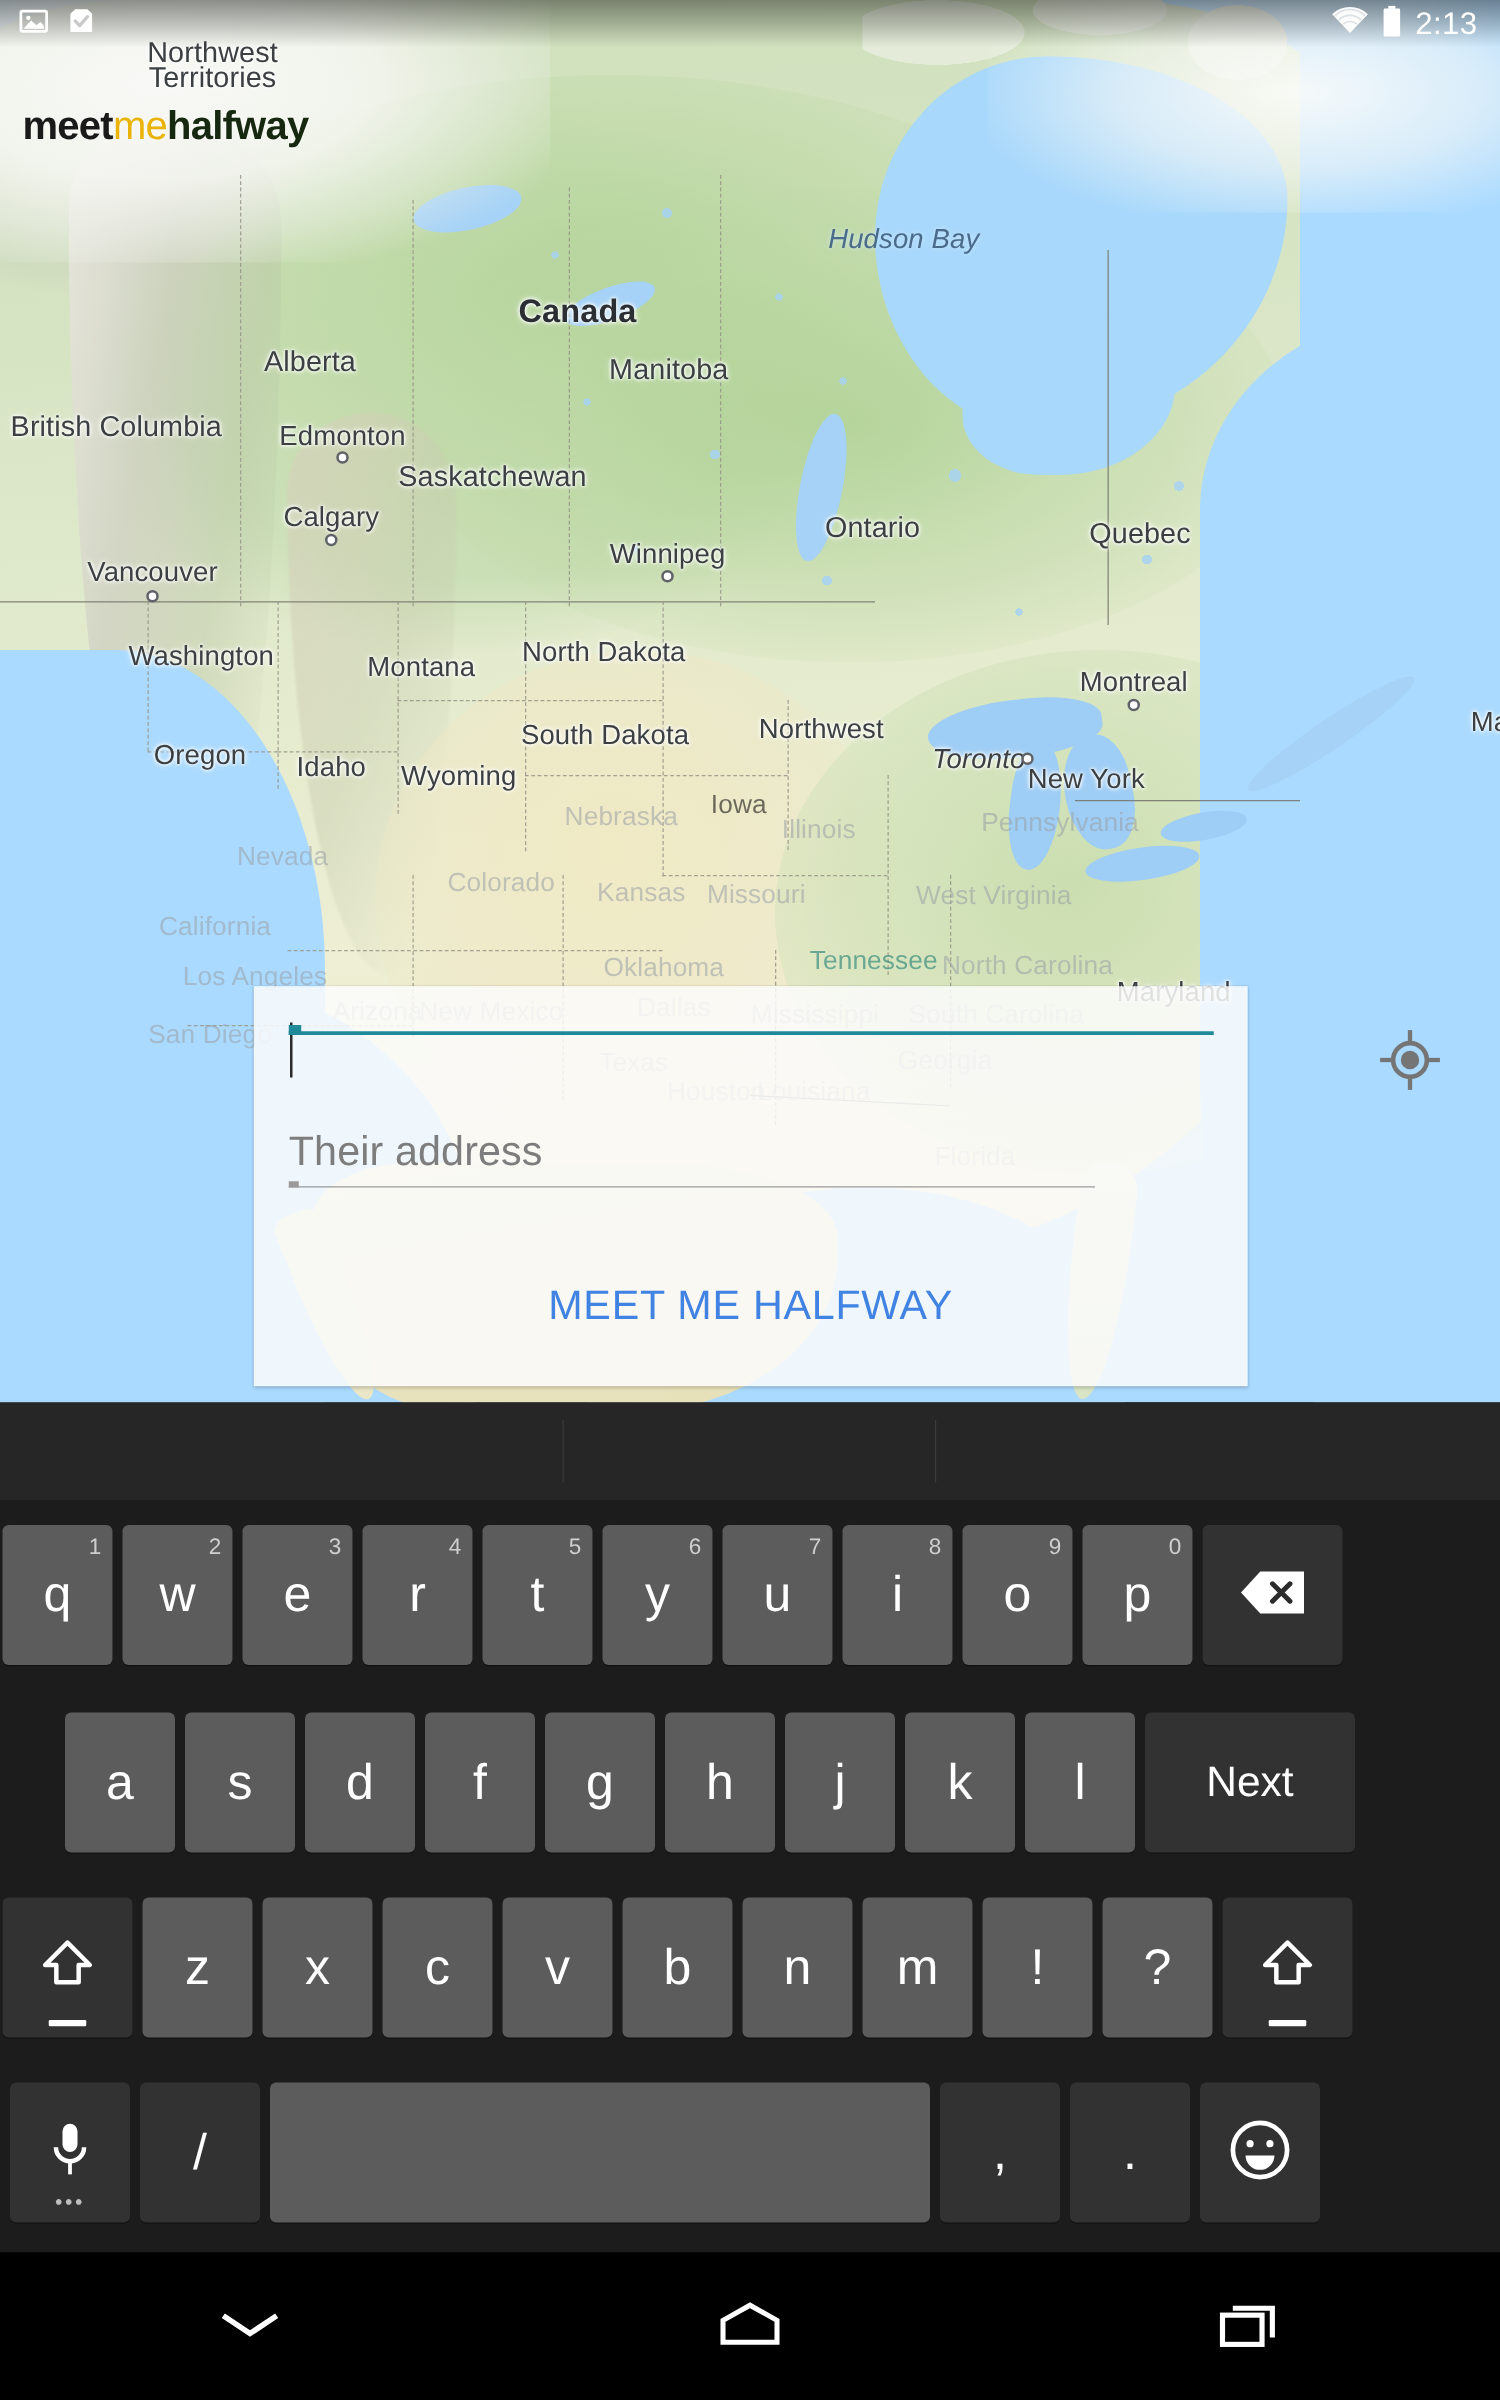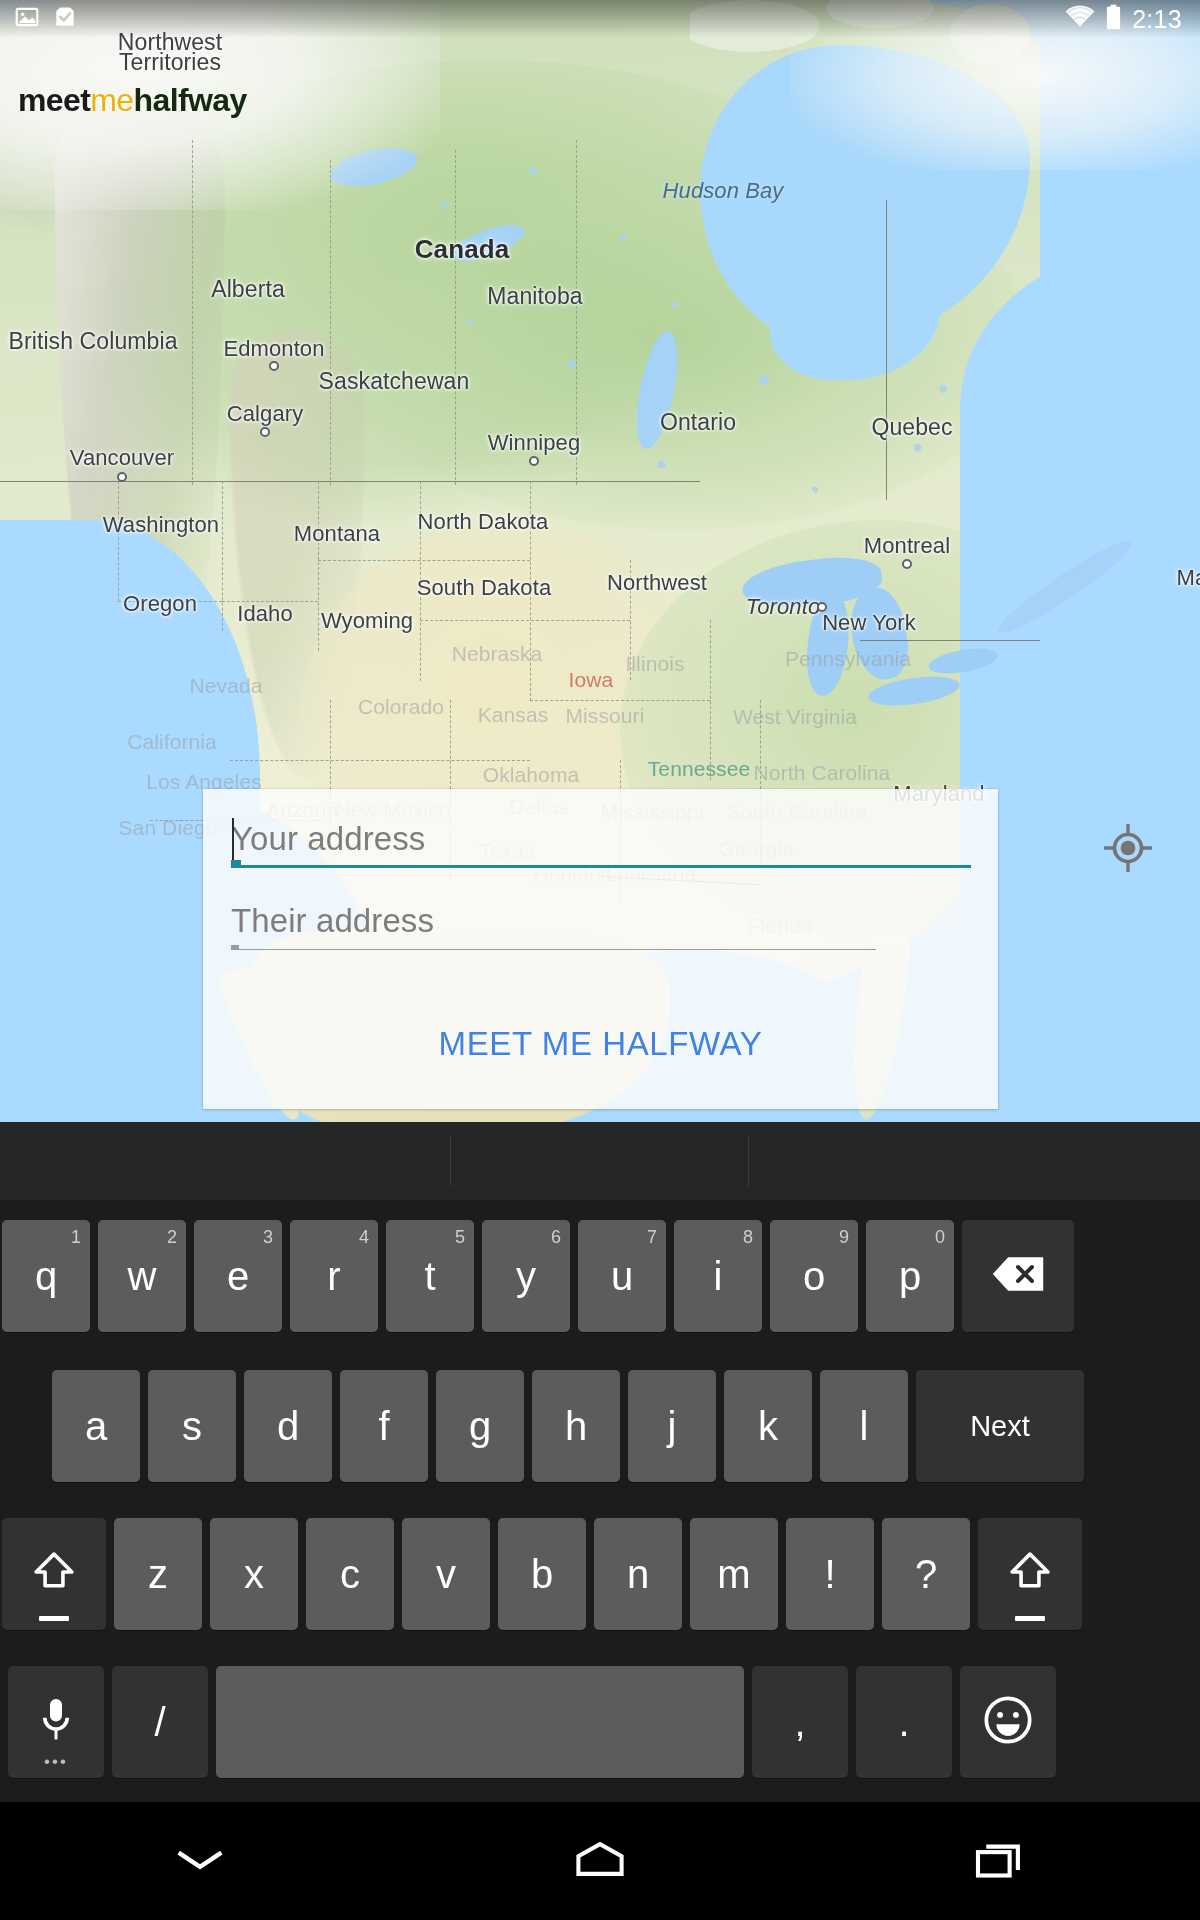--- a/index.html
+++ b/index.html
@@ -272,21 +272,21 @@
   .krow { position:absolute; left:0; width:1200px; display:flex; }
   .key {
     position:relative;
     background:#5c5c5c;
     border-radius:5px;
     display:flex; align-items:center; justify-content:center;
     color:#fff;
     box-shadow: 0 1px 0 rgba(0,0,0,.35);
   }
   .key .lbl { font-size:40px; font-weight:400; line-height:1; }
-  .key .lbl.small { font-size:29px; }
+  .key .lbl.small { font-size:34px; }
   .key .num {
     position:absolute; top:7px; right:9px; font-size:18px; color:#cfcfcf; font-weight:400;
   }
   .key.fn { background:#323232; }
   .key.space { background:#5c5c5c; }
   .shift-bar {
     position:absolute; bottom:9px; left:50%; transform:translateX(-50%);
     width:30px; height:5px; background:#fff; border-radius:1px;
   }
   .mic-dots {
@@ -395,21 +395,21 @@
         <div class="citydot" style="left: 265px; top: 432px;"></div>
         <div class="mlabel city" style="left: 534px; top: 443px;">Winnipeg</div>
         <div class="citydot" style="left: 534px; top: 461px;"></div>
         <div class="mlabel city" style="left: 122px; top: 458px;">Vancouver</div>
         <div class="citydot" style="left: 122px; top: 477px;"></div>
         <div class="mlabel city" style="left: 907px; top: 546px;">Montreal</div>
         <div class="citydot" style="left: 907px; top: 564px;"></div>
         <div class="mlabel city" style="left: 783px; top: 607px; font-style: italic;">Toronto</div>
         <div class="citydot" style="left: 822px; top: 607px;"></div>
         <div class="mlabel small" style="left: 497px; top: 654px; color: rgb(154, 160, 166); opacity: 0.55; text-shadow: none; z-index: 1;">Nebraska</div>
-        <div class="mlabel small" style="left: 591px; top: 644px; color: #b91c1c; opacity: 0.55; text-shadow: none; z-index: 1; margin-top: 36px;">Iowa</div>
+        <div class="mlabel small" style="left: 591px; top: 644px; color: #000000; opacity: 0.55; text-shadow: none; z-index: 1;">Iowa</div>
         <div class="mlabel small" style="left: 655px; top: 664px; color: rgb(154, 160, 166); opacity: 0.55; text-shadow: none; z-index: 1;">Illinois</div>
         <div class="mlabel small" style="left: 848px; top: 659px; color: rgb(154, 160, 166); opacity: 0.55; text-shadow: none; z-index: 1;">Pennsylvania</div>
         <div class="mlabel small" style="left: 226px; top: 686px; color: rgb(154, 160, 166); opacity: 0.55; text-shadow: none; z-index: 1;">Nevada</div>
         <div class="mlabel small" style="left: 401px; top: 707px; color: rgb(154, 160, 166); opacity: 0.55; text-shadow: none; z-index: 1;">Colorado</div>
         <div class="mlabel small" style="left: 513px; top: 715px; color: rgb(154, 160, 166); opacity: 0.55; text-shadow: none; z-index: 1;">Kansas</div>
         <div class="mlabel small" style="left: 605px; top: 716px; color: rgb(154, 160, 166); opacity: 0.55; text-shadow: none; z-index: 1;">Missouri</div>
         <div class="mlabel small" style="left: 795px; top: 717px; color: rgb(154, 160, 166); opacity: 0.55; text-shadow: none; z-index: 1;">West Virginia</div>
         <div class="mlabel small" style="left: 172px; top: 742px; color: rgb(154, 160, 166); opacity: 0.55; text-shadow: none; z-index: 1;">California</div>
         <div class="mlabel small" style="left: 204px; top: 782px; color: rgb(154, 160, 166); opacity: 0.55; text-shadow: none; z-index: 1;">Los Angeles</div>
         <div class="mlabel small" style="left: 531px; top: 775px; color: rgb(154, 160, 166); opacity: 0.55; text-shadow: none; z-index: 1;">Oklahoma</div>
@@ -466,21 +466,20 @@
 
   <div id="logo">
     <span class="w1">meet</span><span class="w2">me</span><span class="w3">halfway</span>
   </div>
 
   <div id="card">
 
     <div class="field-row" id="row-you">
       <div class="field">
         <div id="caret"></div>
-        <div class="ph">Your address</div>
         <div class="underline focused"></div>
       </div>
     </div>
 
     <div class="field-row" id="row-them">
       <div class="field">
         <div class="ph">Their address</div>
         <div class="underline idle"></div>
       </div>
     </div>

